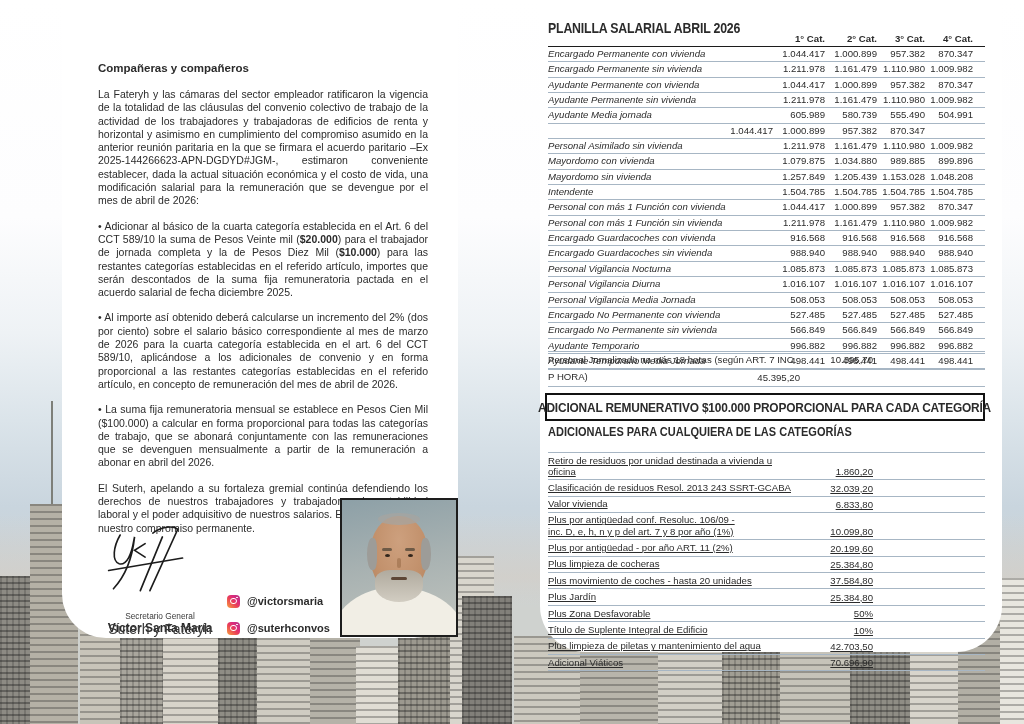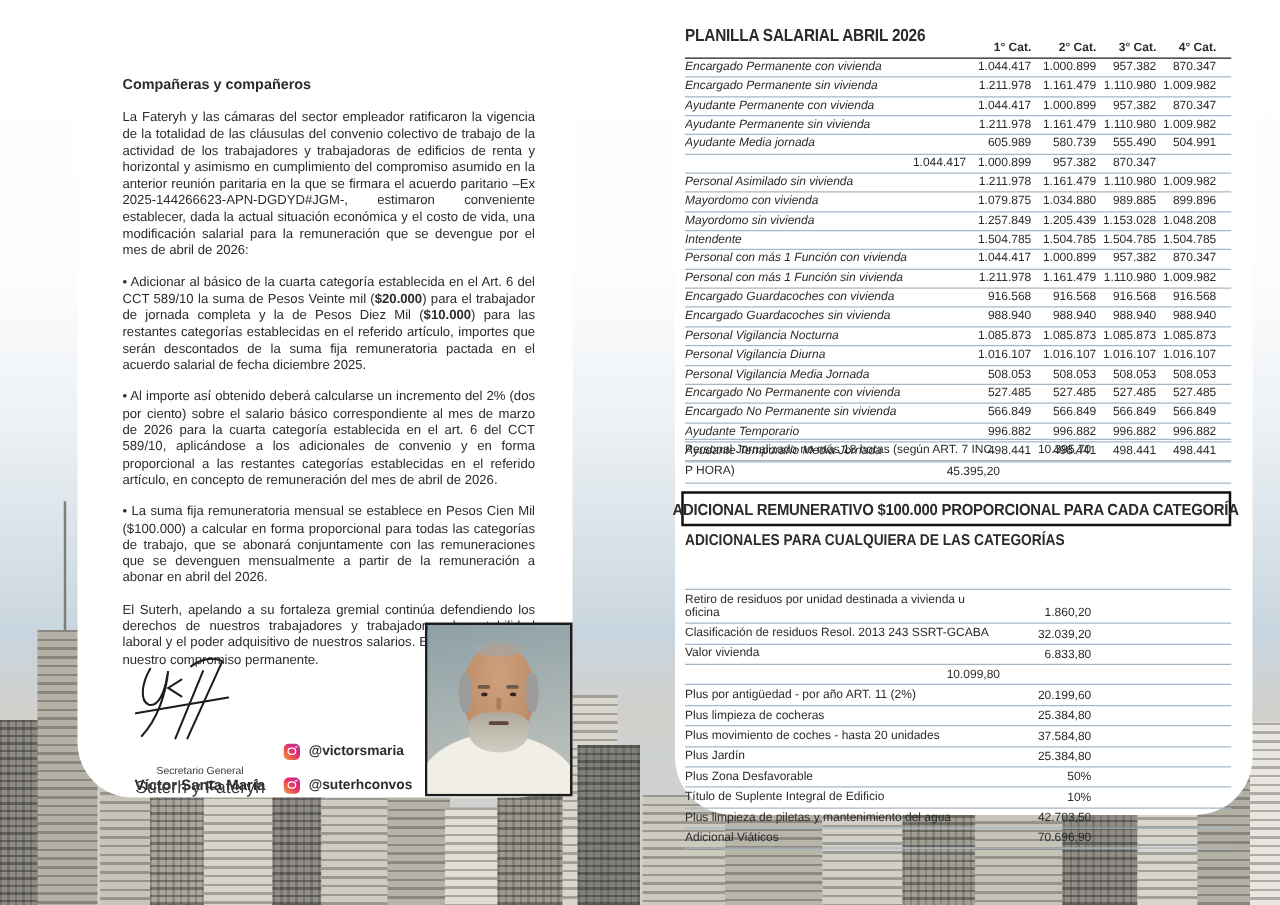--- a/index.html
+++ b/index.html
@@ -75,21 +75,21 @@
   .hrow{display:grid;grid-template-columns:252px 73px 1fr;height:16.6px;line-height:16.8px;
         border-bottom:1px solid #a7b6c4;font-size:9.6px;}
   .hv{text-align:right;}
 
   .banner{position:absolute;left:545px;top:393px;width:436px;height:24px;border:2px solid #111111;
           display:flex;align-items:center;justify-content:center;}
   .banner span{font-size:12.8px;font-weight:bold;white-space:nowrap;transform:scaleX(.93);letter-spacing:-.2px;}
 
   .adic-title{position:absolute;left:548px;top:425px;font-size:12.5px;font-weight:bold;white-space:nowrap;
               transform:scaleX(.88);transform-origin:left center;}
-  .adic{position:absolute;left:548px;top:471px;width:437px;border-top:1px solid #a7b6c4;}
+  .adic{position:absolute;left:548px;top:452px;width:437px;border-top:1px solid #a7b6c4;text-decoration:underline;}
   .arow{display:grid;grid-template-columns:252px 73px 1fr;border-bottom:1px solid #a7b6c4;
         font-size:9.6px;min-height:15.4px;align-items:center;}
   .arow .al{line-height:11.6px;padding:1.5px 0;}
   .arow .av{text-align:right;align-self:end;line-height:13px;padding-bottom:1px;}
 </style>
 </head>
 <body>
 
 <div class="page">
 
@@ -380,20 +380,21 @@
         <span class="al">Clasificación de residuos Resol. 2013 243 SSRT-GCABA</span>
         <span class="av">32.039,20</span>
         <span></span>
       </div>
       <div class="arow">
         <span class="al">Valor vivienda</span>
         <span class="av">6.833,80</span>
         <span></span>
       </div>
       <div class="arow">
+        <span class="al">Plus por antigüedad conf. Resoluc. 106/09 -<br>inc. D, e, h, n y p del art. 7 y 8 por año (1%)</span>
         <span class="av">10.099,80</span>
         <span></span>
       </div>
       <div class="arow">
         <span class="al">Plus por antigüedad - por año ART. 11 (2%)</span>
         <span class="av">20.199,60</span>
         <span></span>
       </div>
       <div class="arow">
         <span class="al">Plus limpieza de cocheras</span>

